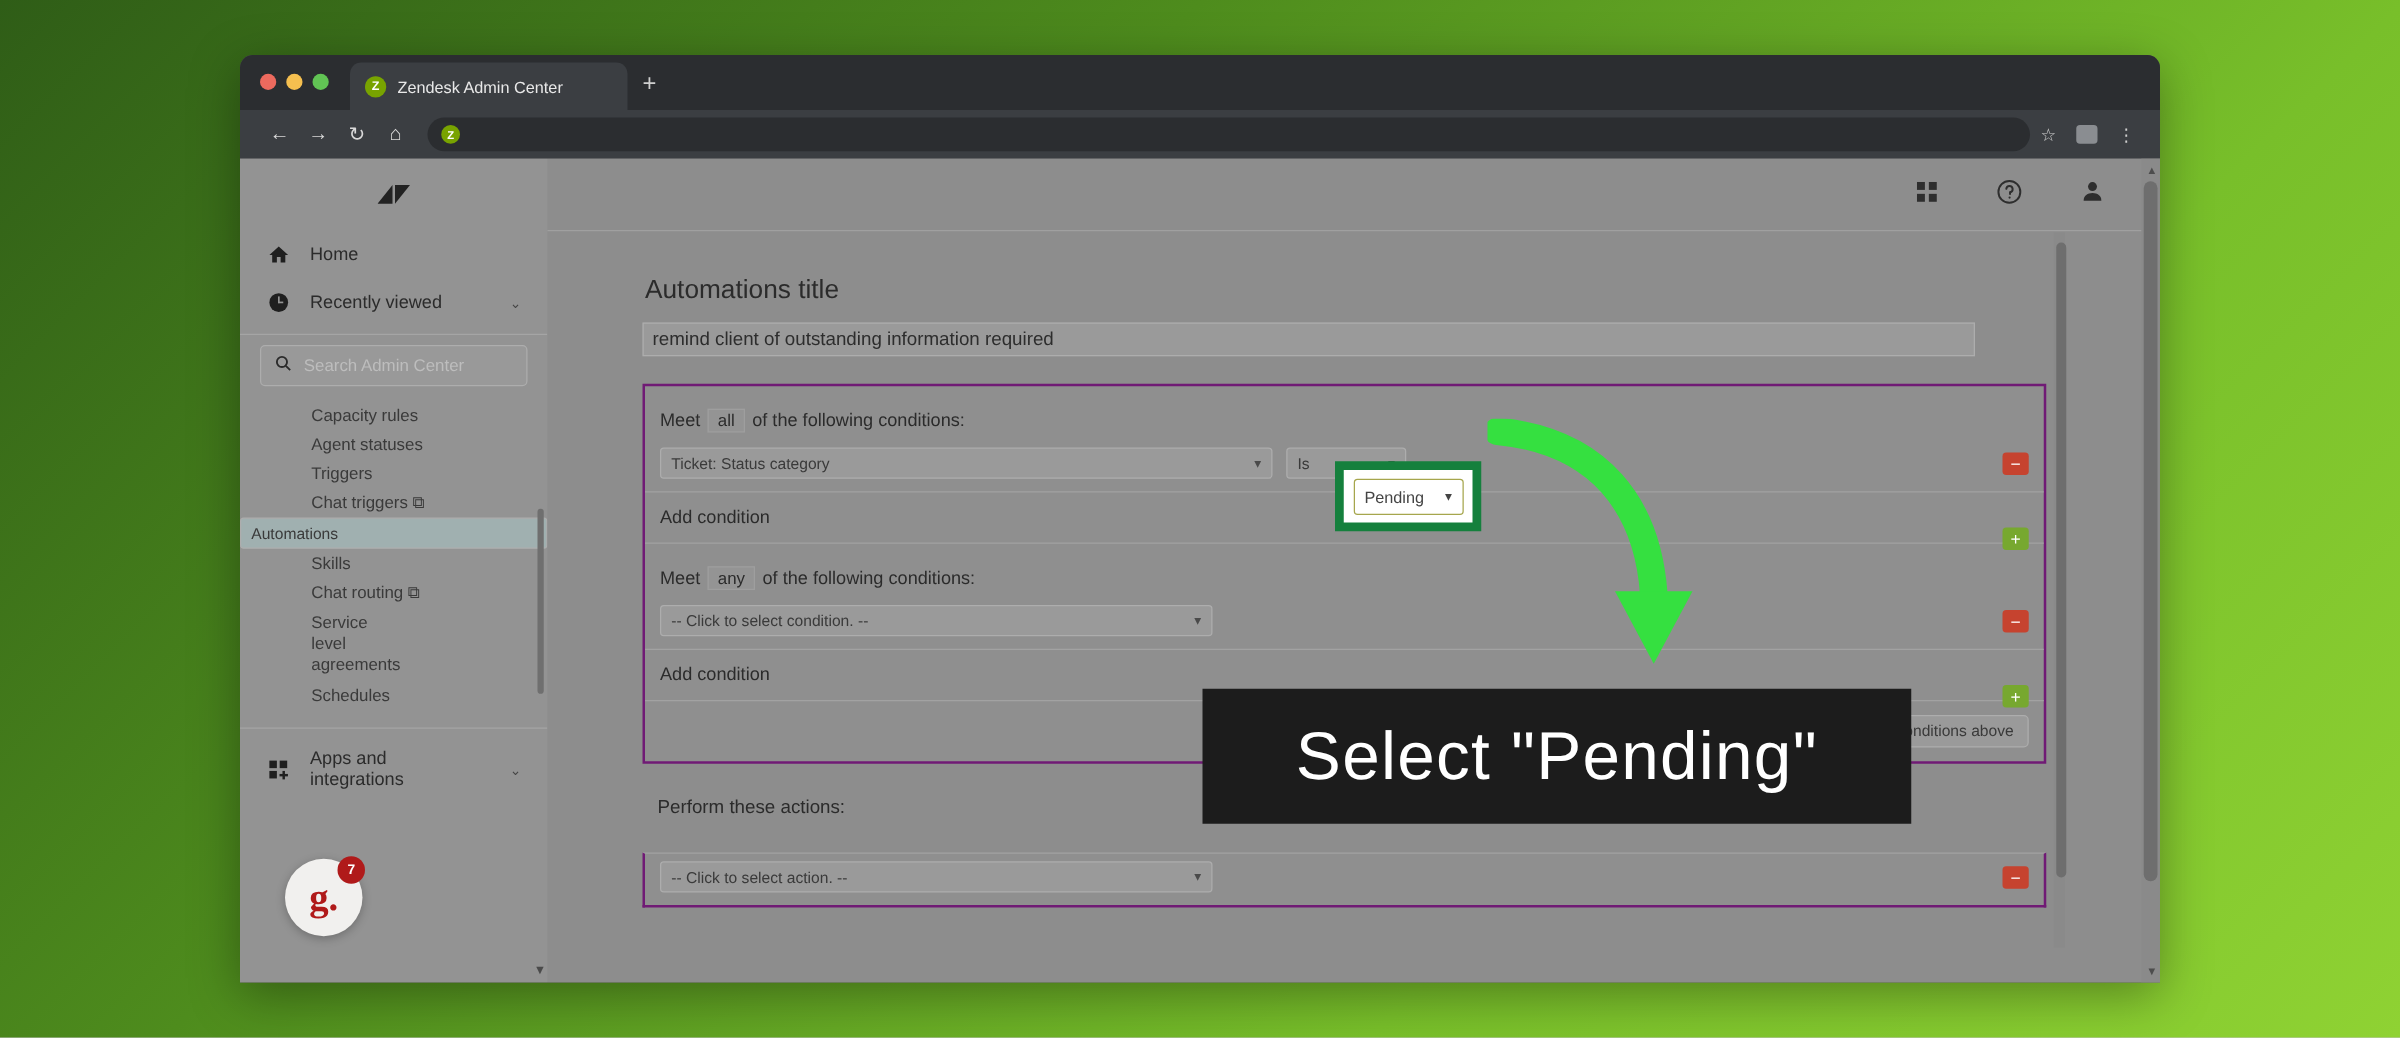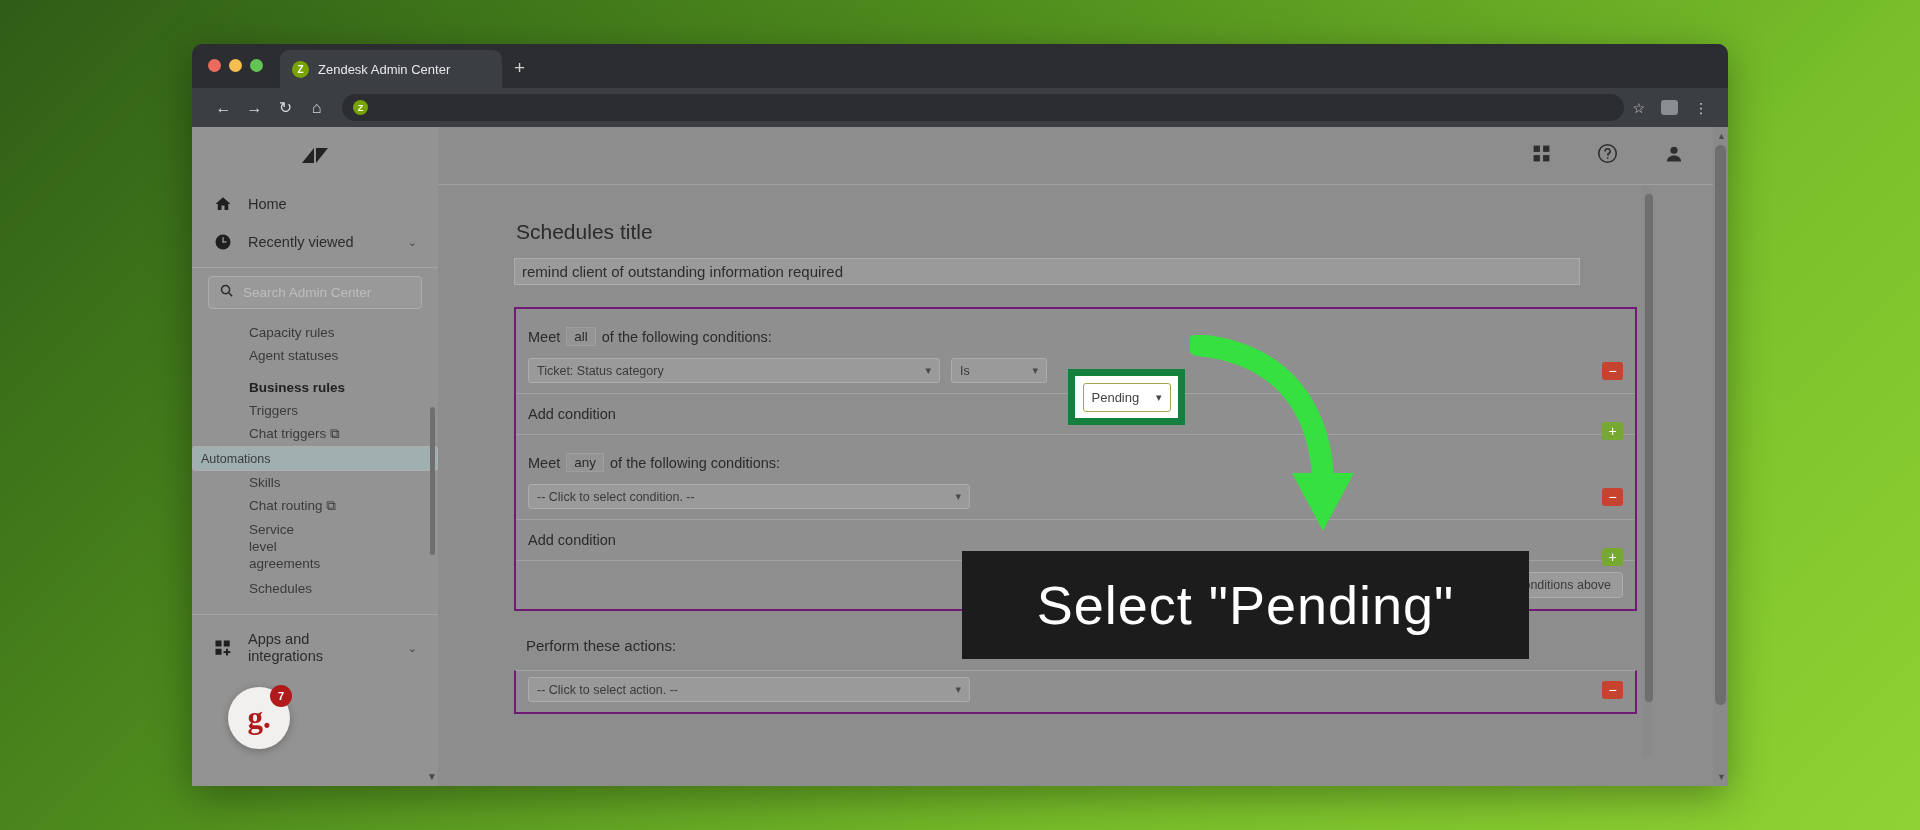--- a/index.html
+++ b/index.html
@@ -86,21 +86,21 @@
   .card { margin-top:22px; border:2px solid #701a75; background:#8f8f8f; width:1123px; }
   .meet { padding:18px 14px 6px 12px; font-size:14.5px; color:#2b2b2b; display:flex; align-items:center; gap:6px;}
   .meet .pill { border:1px solid #9e9e9e; background:#949494; padding:1px 7px; font-size:13.5px; }
   .row { display:flex; align-items:center; padding:6px 12px 10px; gap:11px; position:relative;}
   .sel {
     height:25px; background:#9a9a9a; border:1px solid #adadad; border-radius:3px;
     display:flex; align-items:center; padding:0 8px; color:#3a3a3a; font-size:12.5px;
     justify-content:space-between;
   }
   .sel .cv { font-size:11px; color:#4a4a4a; margin-left:10px; }
-  .sel.cond { width:412px; }
+  .sel.cond { width:490px; }
   .sel.op { width:96px; }
   .sel.wide { width:442px; }
   .minus {
     position:absolute; right:12px; width:21px; height:18px; background:#c6432f; border-radius:3px;
     display:flex; align-items:center; justify-content:center; color:#fff; font-size:14px; line-height:1;
   }
   .plus {
     position:absolute; right:12px; width:21px; height:18px; background:#77a82f; border-radius:3px;
     display:flex; align-items:center; justify-content:center; color:#fff; font-size:14px; line-height:1;
   }
@@ -219,21 +219,20 @@
               <line x1="15.5" y1="15.5" x2="21" y2="21"></line>
             </svg>
         </span>
         <span class="ph">Search Admin Center</span>
       </div>
 
 
       <div>
         <div class="sub">Capacity rules</div>
         <div class="sub">Agent statuses</div>
-        <div class="sub head">Business rules</div>
         <div class="sub">Triggers</div>
         <div class="sub">Chat triggers ⧉</div>
         <div class="sub sel">Automations</div>
         <div class="sub">Skills</div>
         <div class="sub">Chat routing ⧉</div>
         <div class="sub" style="width:105px;line-height:1.25;">Service level agreements</div>
         <div class="sub">Schedules</div>
       </div>
 
       <div class="nav-div" style="margin-top:14px;"></div>
@@ -276,21 +275,21 @@
         <span class="ti">
           <svg width="20" height="20" viewBox="0 0 24 24" fill="#2e2e2e">
               <circle cx="12" cy="7.5" r="4.3"></circle>
               <path d="M3.5 21c0-4.7 3.8-7.3 8.5-7.3s8.5 2.6 8.5 7.3z"></path>
             </svg>
         </span>
       </div>
 
       <div class="content">
 
-        <div class="page-title">Schedules title</div>
+        <div class="page-title">Automations title</div>
         <input class="title-input" value="remind client of outstanding information required" style="">
 
         
         <div class="card">
           <div class="meet">
             <span>Meet</span>
             <span class="pill">all</span>
             <span>of the following conditions:</span>
           </div>
           <div class="row">
@@ -326,21 +325,21 @@
             <span>Add condition</span>
             <div class="plus">+</div>
           </div>
           <div class="previewbar">
             <div class="previewbtn">Preview match for the conditions above</div>
           </div>
         </div>
 
         
         <div class="actions-title">Perform these actions:</div>
-        <div class="card" style="margin-top:12px;border-top:1px solid #a2a2a2;text-align:right;">
+        <div class="card" style="margin-top:24px;border-top:1px solid #a2a2a2;text-align:right;">
           <div class="row">
             <div class="sel wide">
               <span>-- Click to select action. --</span>
               <span class="cv">▾</span>
             </div>
             <div class="minus">−</div>
           </div>
         </div>
 
       </div>

